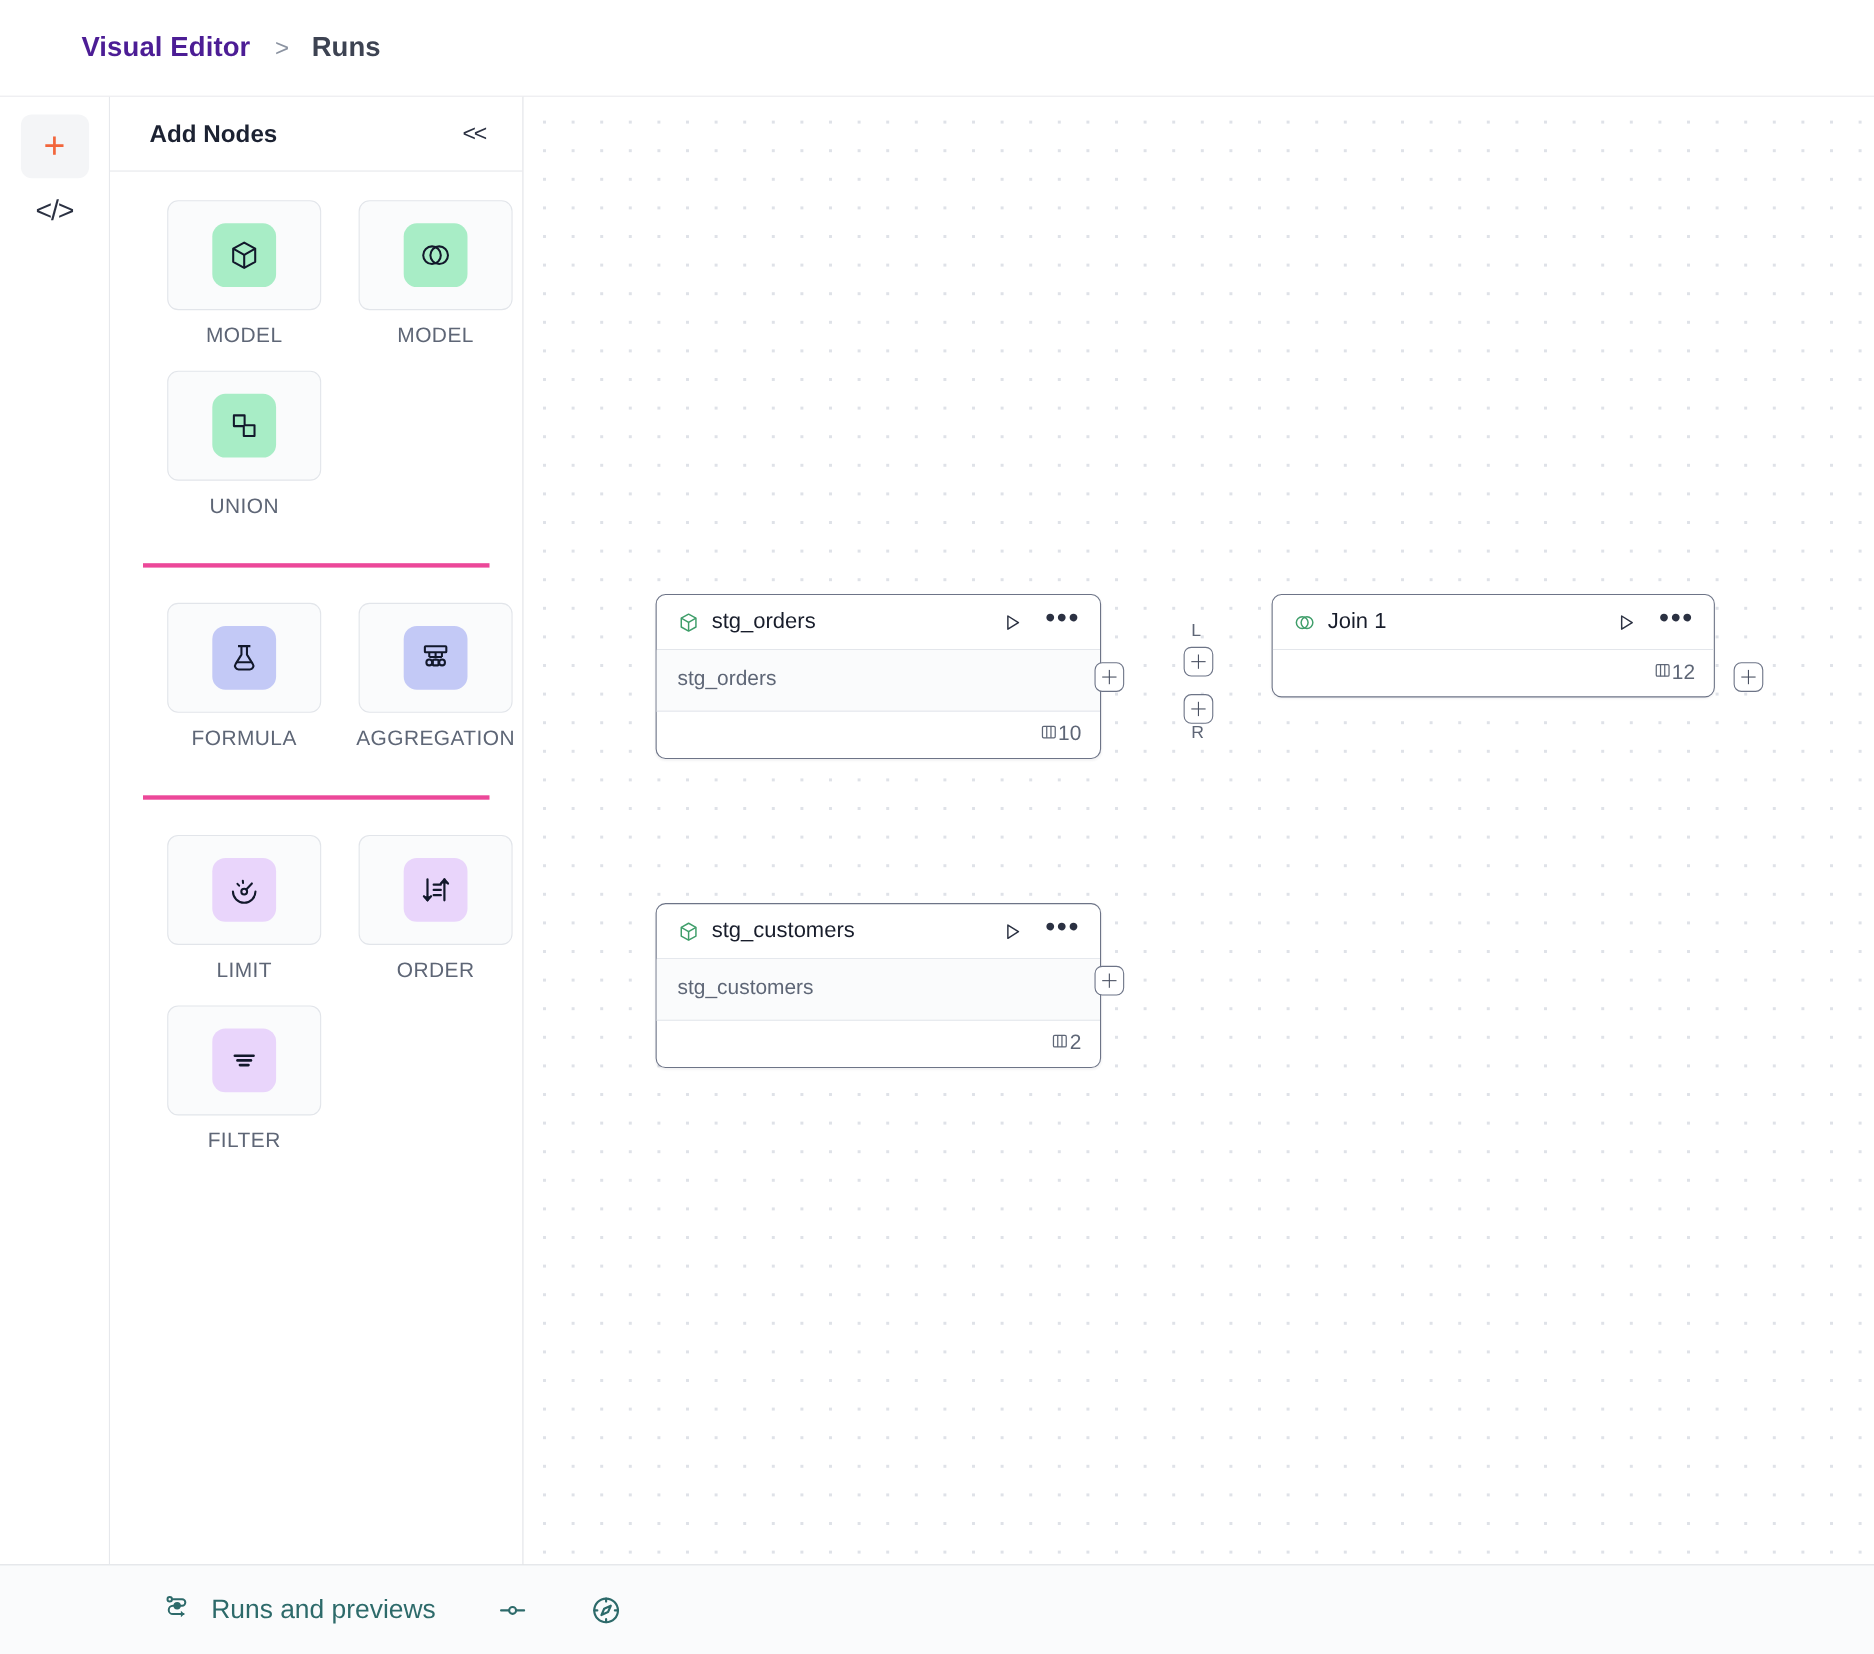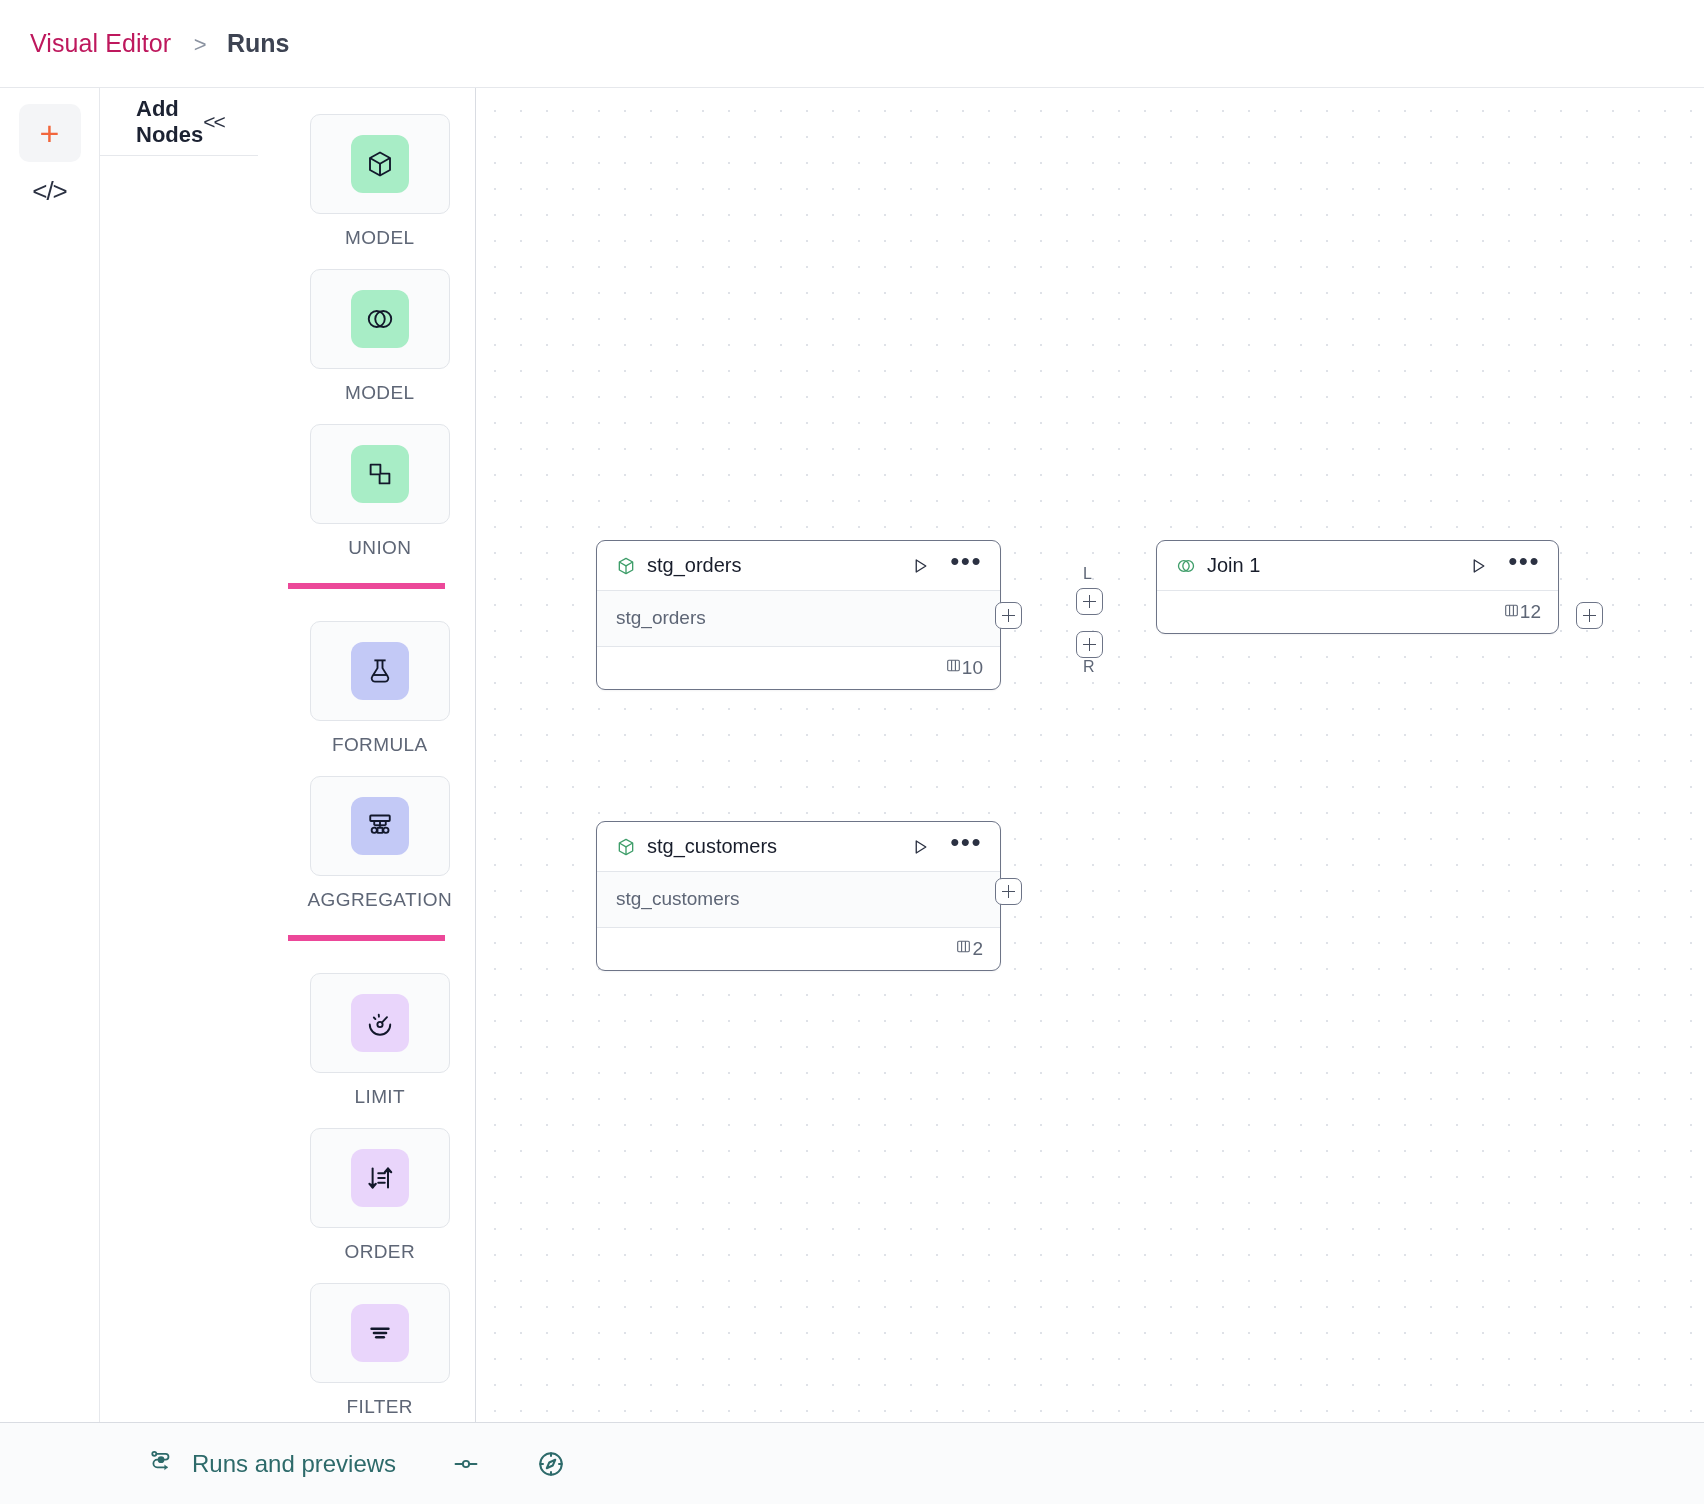--- a/index.html
+++ b/index.html
@@ -25,23 +25,24 @@
     height: 88px;
     flex: 0 0 88px;
     display: flex;
     align-items: center;
     padding-left: 30px;
     background: #ffffff;
     border-bottom: 1px solid #e6e8ec;
   }
   .crumb-root {
     font-size: 25px;
-    font-weight: normal;
-    color: #be185d;
+    font-weight: bold;
+    color: #4c1d95;
     letter-spacing: .1px;
+    margin-left: 44px;
   }
   .crumb-sep {
     font-size: 22px;
     color: #8b93a1;
     margin: 0 16px 0 18px;
   }
   .crumb-current {
     font-size: 25px;
     font-weight: bold;
     color: #3d4352;
@@ -89,21 +90,21 @@
     letter-spacing: -1px;
   }
 
   
   .panel {
     width: 376px;
     flex: 0 0 376px;
     background: #ffffff;
     border-right: 1px solid #d9dce2;
     display: flex;
-    flex-direction: row;
+    flex-direction: column;
     min-height: 0;
   }
   .panel-head {
     height: 68px;
     flex: 0 0 68px;
     display: flex;
     align-items: center;
     justify-content: space-between;
     padding: 0 34px 0 36px;
     border-bottom: 1px solid #e6e8ec;
@@ -124,22 +125,22 @@
     flex: 1 1 auto;
     overflow: hidden;
     padding: 26px 30px 0 30px;
   }
   .node-group {
     display: flex;
     flex-wrap: wrap;
     gap: 20px 34px;
   }
   .node-group.with-rule {
-    border-top: 6px solid #ec4899;
-    margin-top: 24px;
+    border-top: 4px solid #ec4899;
+    margin-top: 40px;
     padding-top: 32px;
   }
   .node-card {
     width: 140px;
     display: flex;
     flex-direction: column;
     align-items: center;
     cursor: pointer;
     padding-left: 44px;
   }

